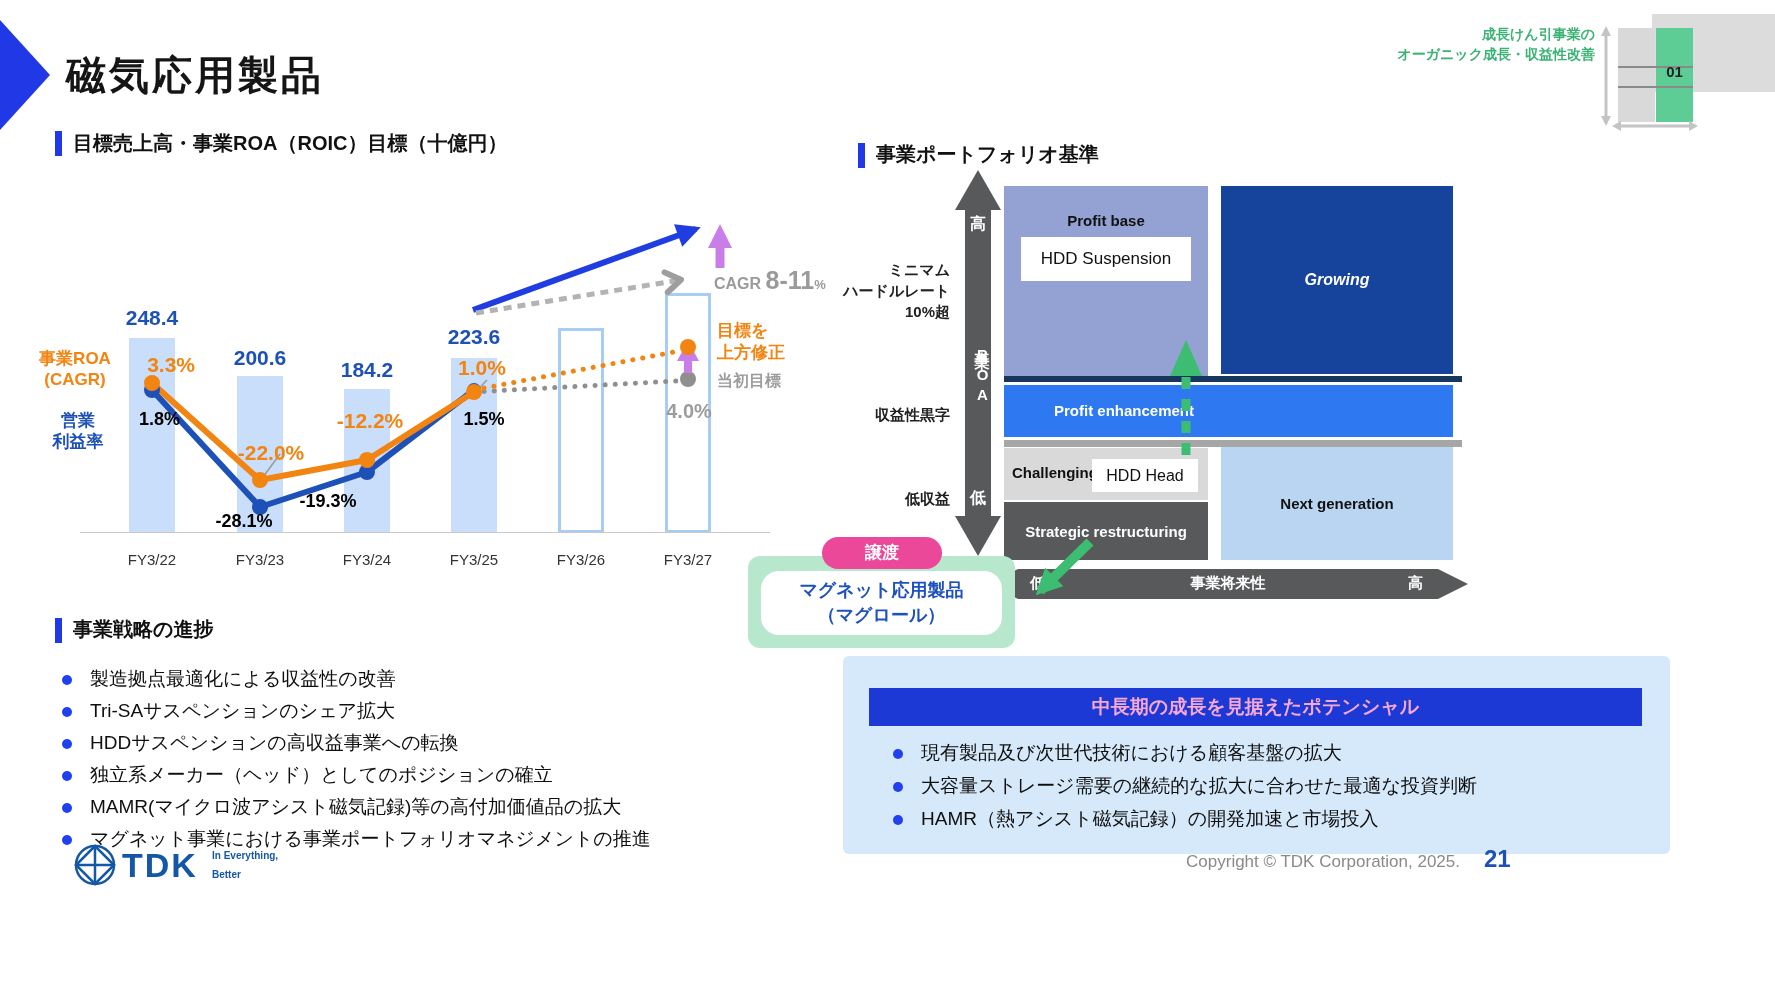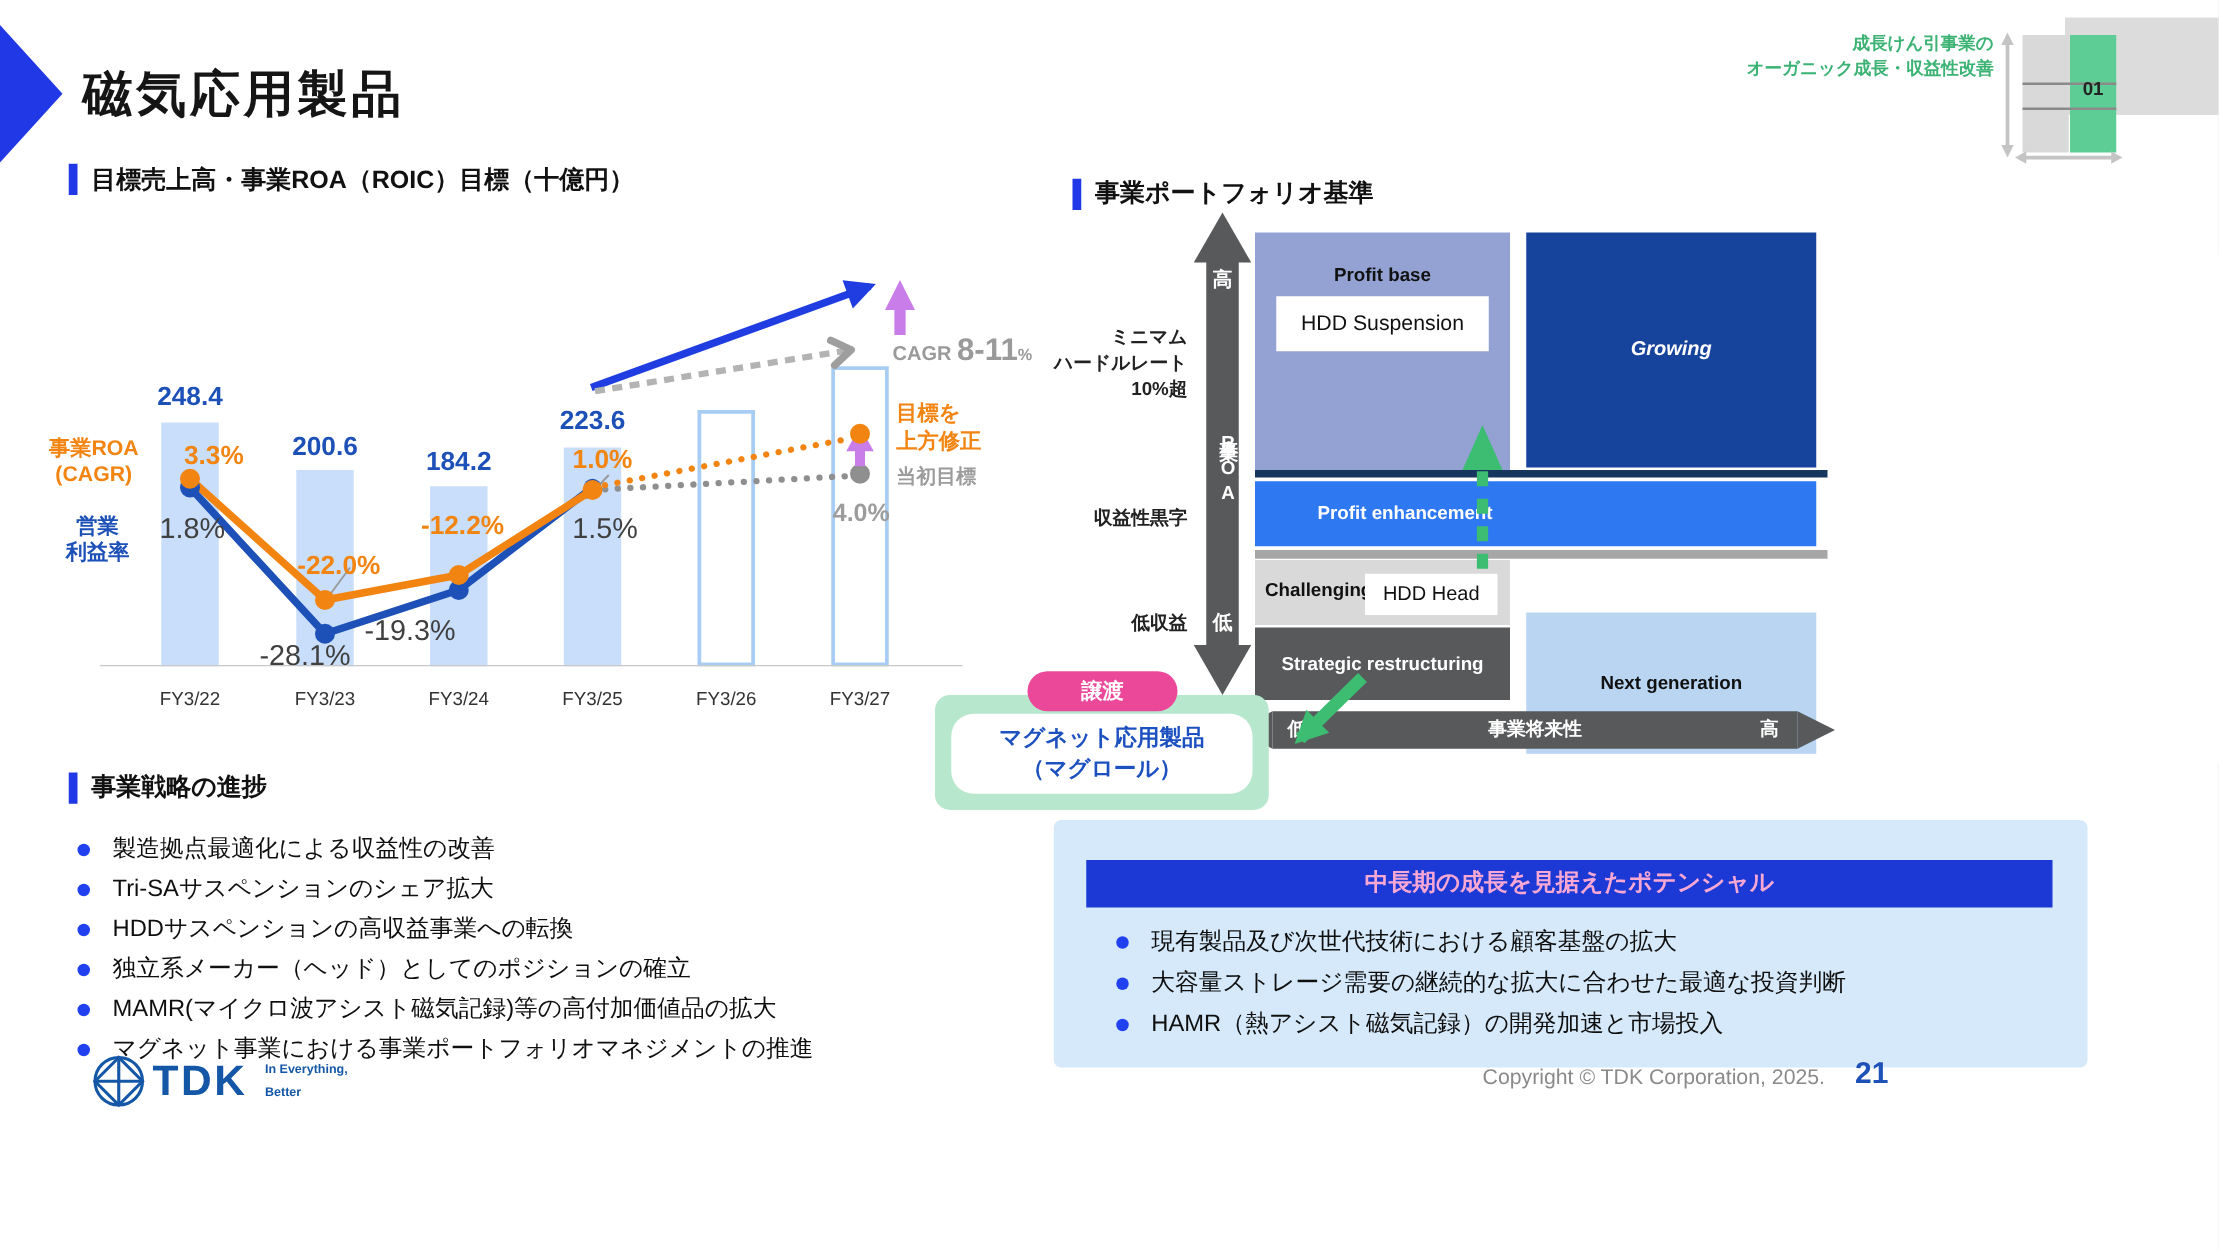--- a/index.html
+++ b/index.html
@@ -21,21 +21,21 @@
   .sec-bar{width:7px;background:#2038e5;}
   .sec-txt{font-size:20px;font-weight:bold;color:#111;}
 
   
   .chart{left:20px;top:160px;width:860px;height:410px;}
   .bar{position:absolute;width:46px;background:#c9defa;}
   .bar.future{background:#fff;border:3px solid #a8cdf4;box-sizing:border-box;}
   .baseline{position:absolute;left:60px;top:372px;width:690px;height:1px;background:#c8c8c8;}
   .val{position:absolute;width:110px;text-align:center;font-size:21px;font-weight:bold;color:#1d51b8;}
   .pct-o{position:absolute;font-size:21px;font-weight:bold;color:#f28411;}
-  .pct-b{position:absolute;font-size:23px;font-weight:normal;color:#404040;}
+  .pct-b{position:absolute;font-size:18px;font-weight:bold;color:#000000;}
   .pct-g{position:absolute;font-size:20px;font-weight:bold;color:#9c9c9c;}
   .xlab{position:absolute;width:90px;text-align:center;font-size:15px;color:#333;}
   .legend-roa{position:absolute;left:5px;top:188px;width:100px;text-align:center;
               font-size:17px;font-weight:bold;color:#f28411;line-height:21px;}
   .legend-op{position:absolute;left:18px;top:250px;width:80px;text-align:center;
              font-size:17px;font-weight:bold;color:#1d51b8;line-height:21px;}
   .cagr{position:absolute;left:694px;top:106px;color:#9a9a9a;font-weight:bold;white-space:nowrap;}
   .cagr .p{font-size:16px;} .cagr .v{font-size:25px;} .cagr .u{font-size:13px;}
   .note-rev{position:absolute;left:697px;top:160px;font-size:17px;font-weight:bold;color:#f28411;line-height:22px;}
   .note-ini{position:absolute;left:697px;top:211px;font-size:16px;color:#9c9c9c;font-weight:bold;}
@@ -229,21 +229,21 @@
     <div class="pf-lab ctr" style="width:240px;line-height:52px;color:#fff;">Profit  enhancement</div>
   </div>
   <div class="pf-box" style="left:1004px;top:440px;width:458px;height:7px;background:#a6a6a6;"></div>
   <div class="pf-box" style="left:1004px;top:448px;width:204px;height:52px;background:#d9d9d9;">
     <div class="pf-lab" style="margin:16px 0 0 8px;color:#111;">Challenging</div>
   </div>
   <div class="pf-box whitebox" style="left:1092px;top:459px;width:106px;height:33px;font-size:16px;">HDD Head</div>
   <div class="pf-box" style="left:1004px;top:502px;width:204px;height:58px;background:#58595b;display:flex;align-items:center;justify-content:center;">
     <span class="pf-lab" style="color:#fff;">Strategic restructuring</span>
   </div>
-  <div class="pf-box" style="left:1221px;top:447px;width:232px;height:113px;background:#b9d5f2;display:flex;align-items:center;justify-content:center;margin-top:43px;">
+  <div class="pf-box" style="left:1221px;top:447px;width:232px;height:113px;background:#b9d5f2;display:flex;align-items:center;justify-content:center;">
     <span class="pf-lab" style="color:#111;">Next generation</span>
   </div>
 
   <div class="abs xaxis"></div>
   <div class="abs tri" style="left:988px;top:569px;border-top:15px solid transparent;border-bottom:15px solid transparent;border-right:30px solid #58595b;"></div>
   <div class="abs tri" style="left:1438px;top:569px;border-top:15px solid transparent;border-bottom:15px solid transparent;border-left:30px solid #58595b;"></div>
   <div class="xaxis-t" style="left:1030px;">低</div>
   <div class="xaxis-t ctr" style="left:1018px;width:420px;">事業将来性</div>
   <div class="xaxis-t" style="left:1408px;">高</div>
 

